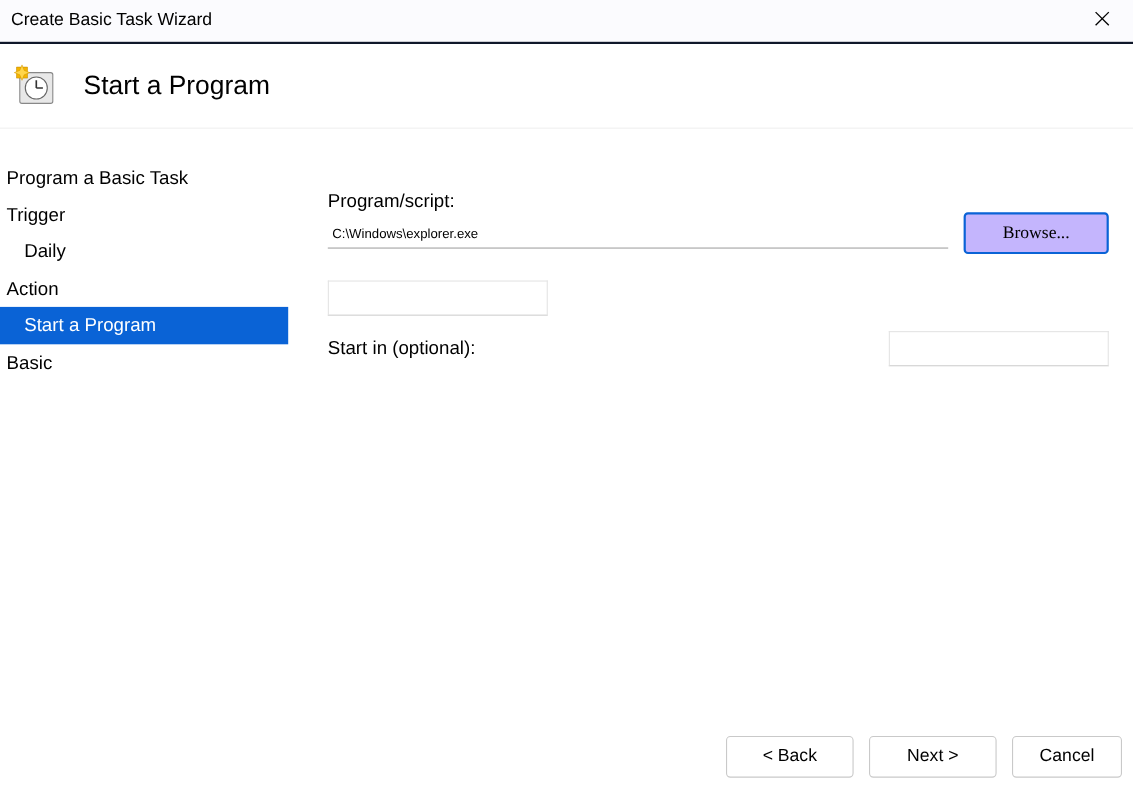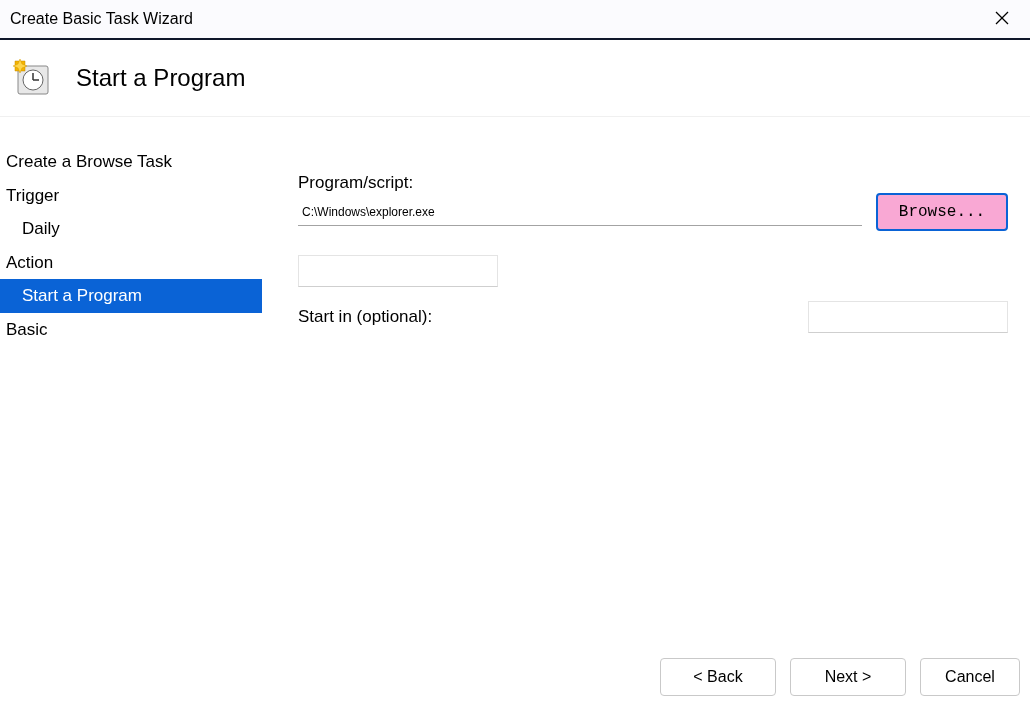--- a/index.html
+++ b/index.html
@@ -101,24 +101,24 @@
       outline: none;
       background: transparent;
     }
     .program-input {
       flex: 1;
     }
     .browse-btn {
       width: 132px;
       height: 38px;
       border: 2px solid #0a63d6;
-      background: #f9a8d4;
+      background: #c4b5fd;
       border-radius: 4px;
       font-size: 16px;
-      font-family: Liberation Mono, monospace;
+      font-family: Liberation Serif, serif;
       cursor: pointer;
     }
     .args-row, .startin-row {
       display: flex;
       align-items: center;
       justify-content: space-between;
       margin-bottom: 14px;
     }
     .small-input {
       width: 200px;
@@ -127,21 +127,21 @@
       border-left-color: #e4e4e4;
       border-right-color: #e4e4e4;
       height: 32px;
       padding: 4px 6px;
       font-size: 15px;
       font-family: inherit;
       background: #fff;
     }
     .footer {
       position: absolute;
-      bottom: 16px;
+      bottom: 5px;
       left: 0;
       right: 0;
       height: 56px;
       display: flex;
       align-items: center;
       justify-content: flex-end;
       gap: 14px;
       padding: 0 10px 0 0;
     }
     .nav-btn {
@@ -183,21 +183,21 @@
       <line x1="21" y1="22" x2="27" y2="22" stroke="#333" stroke-width="1.5"></line>
       <polygon points="3,3 13,3 13,13 3,13" fill="#f4b400" stroke="#c48800" stroke-width="0.5"></polygon>
       <polygon points="8,1 10,6 15,8 10,10 8,15 6,10 1,8 6,6" fill="#ffd54a" stroke="#d49b00" stroke-width="0.5"></polygon>
     </svg>
   </div>
   <h1>Start a Program</h1>
 </div>
 
 <div class="content">
   <div class="sidebar">
-    <div class="step">Create a Browse Task</div>
+    <div class="step">Program a Basic Task</div>
     <div class="step">Trigger</div>
     <div class="substep">Daily</div>
     <div class="step">Action</div>
     <div class="substep selected">Start a Program</div>
     <div class="step">Basic</div>
   </div>
 
   <div class="main">
     <div class="field-label program-row">Program/script:</div>
     <div class="program-input-row">

